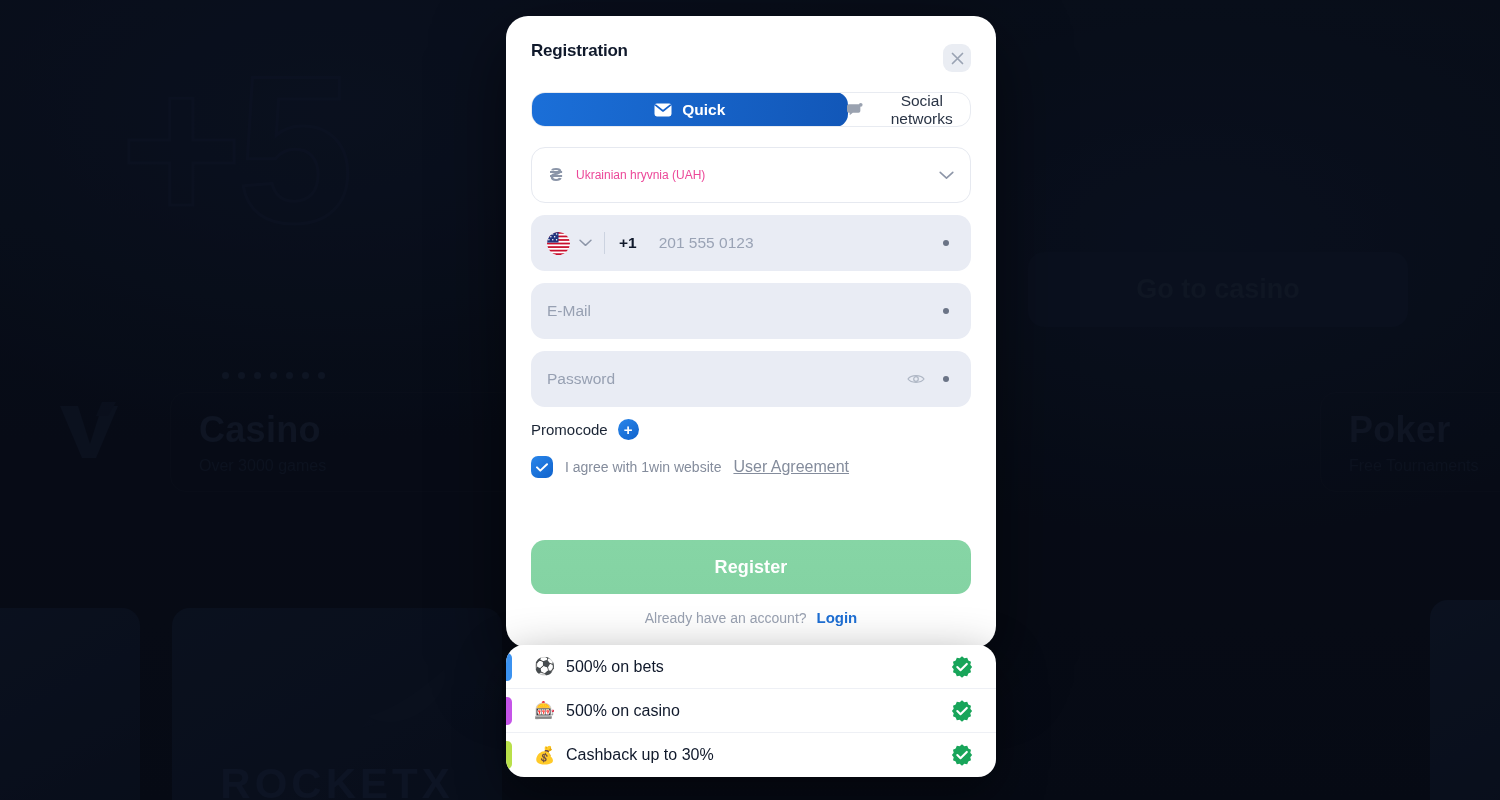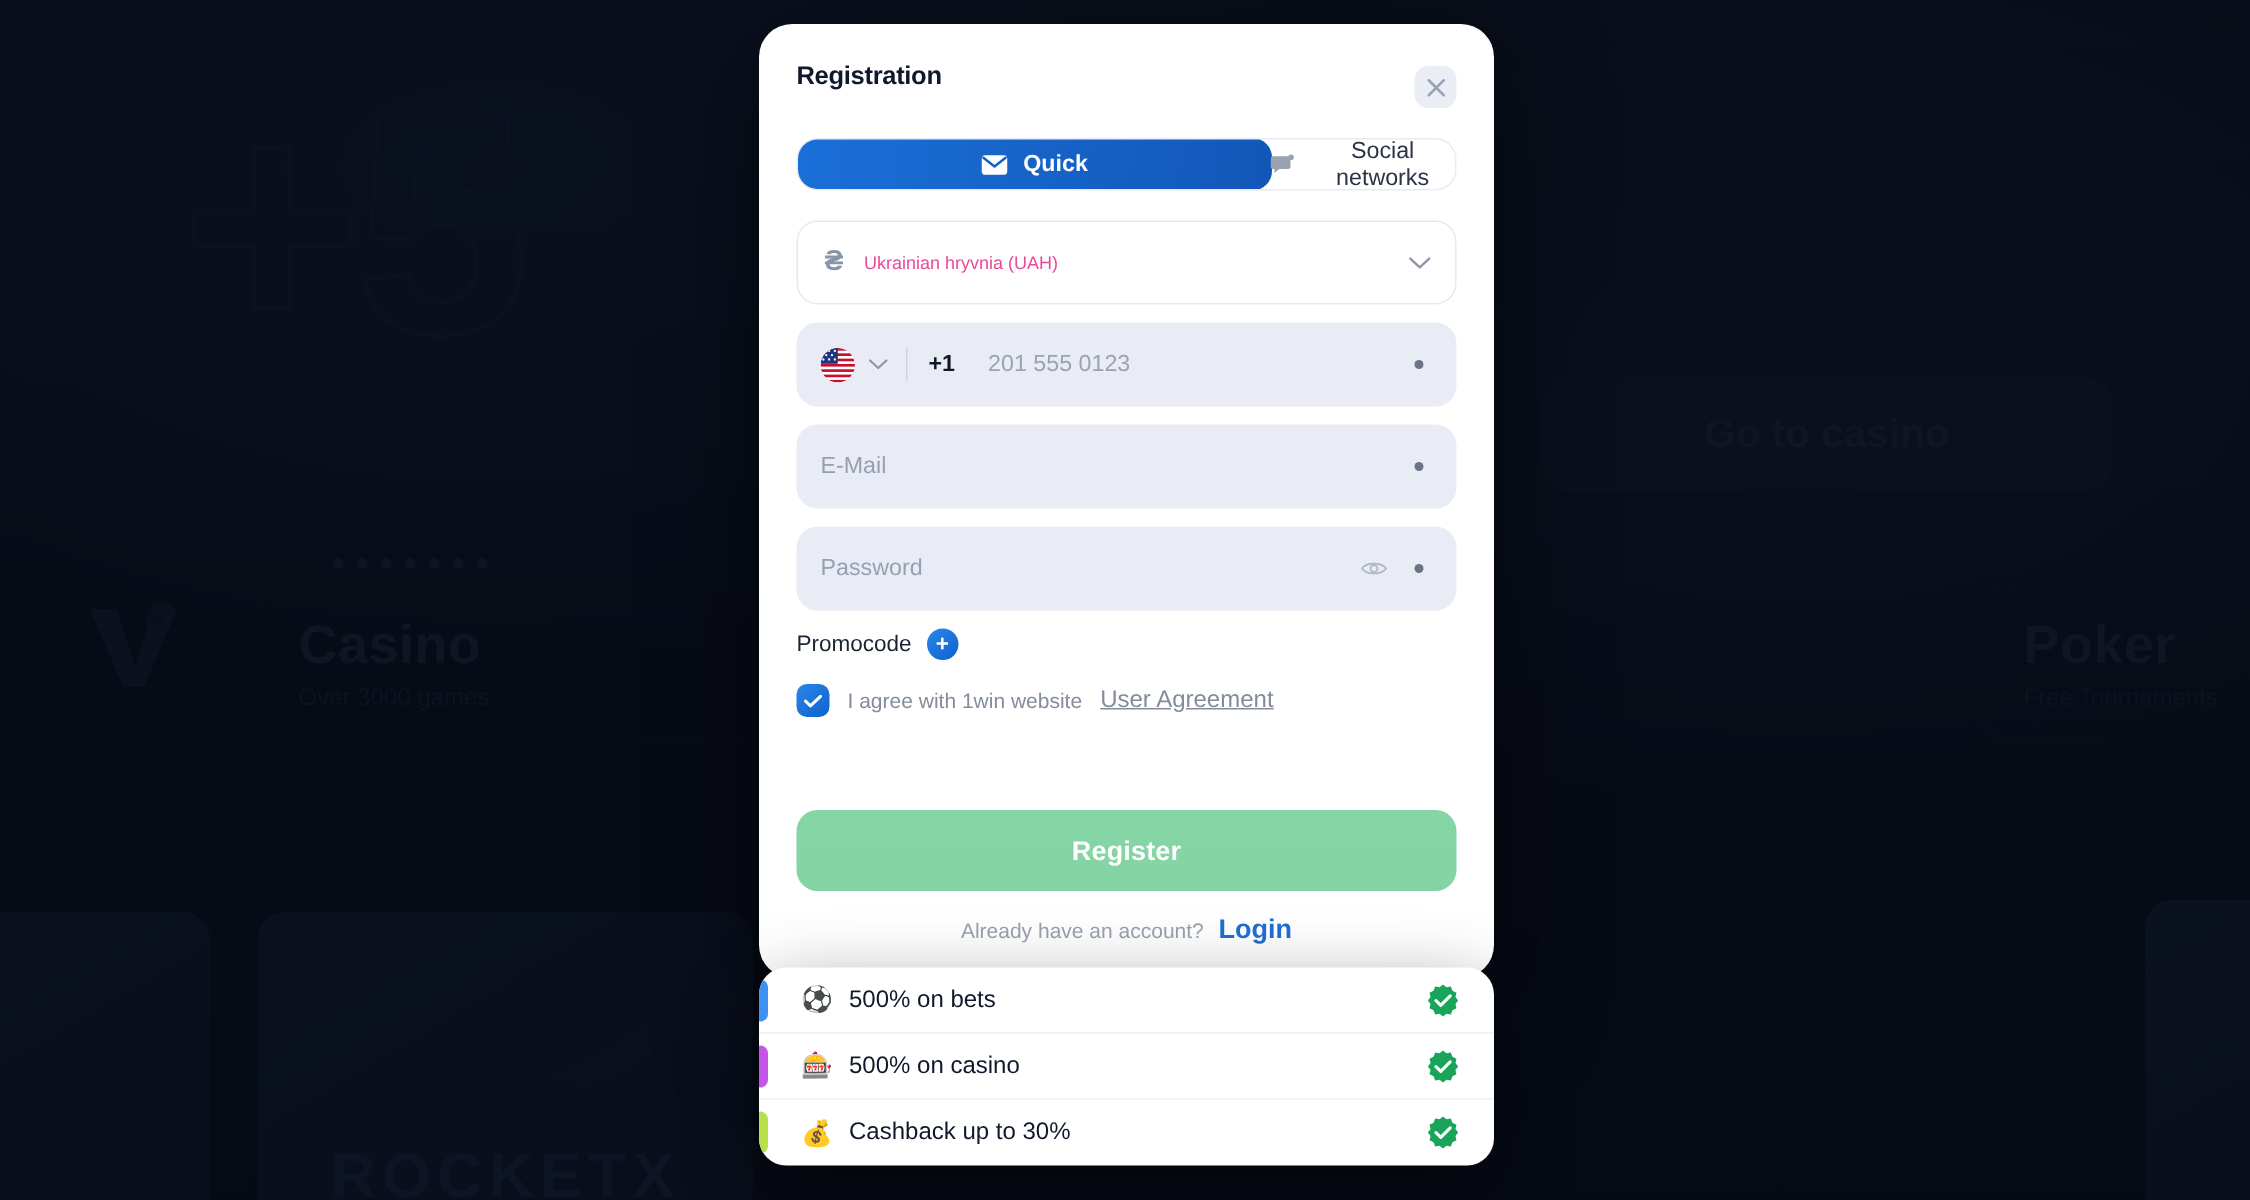--- a/index.html
+++ b/index.html
@@ -351,21 +351,21 @@
     text-align: center;
     margin-top: 15px;
     font-size: 14px;
     color: #99a1b1;
   }
   .login-link {
     color: #1e6fd4;
     font-weight: 700;
     margin-left: 6px;
     cursor: pointer;
-    font-size: 18px;
+    font-size: 15px;
   }
 
   
   .bonus-panel {
     position: absolute;
     left: 506px;
     top: 645px;
     width: 490px;
     background: #ffffff;
     border-radius: 18px;

